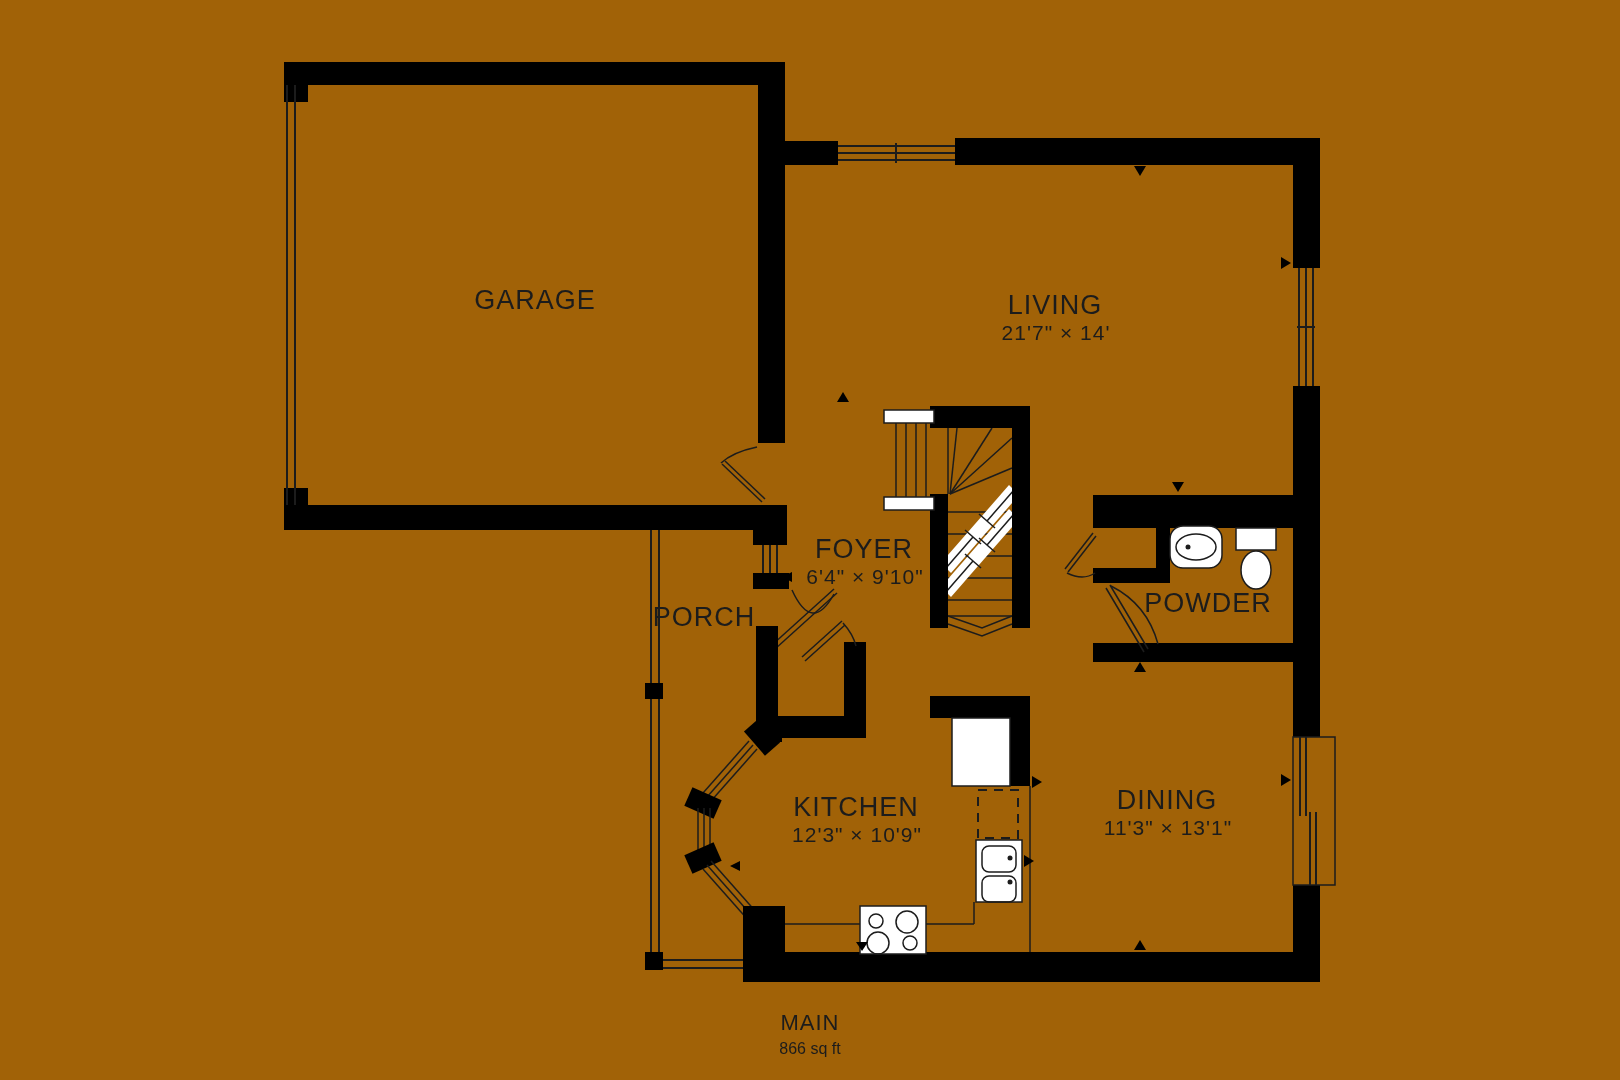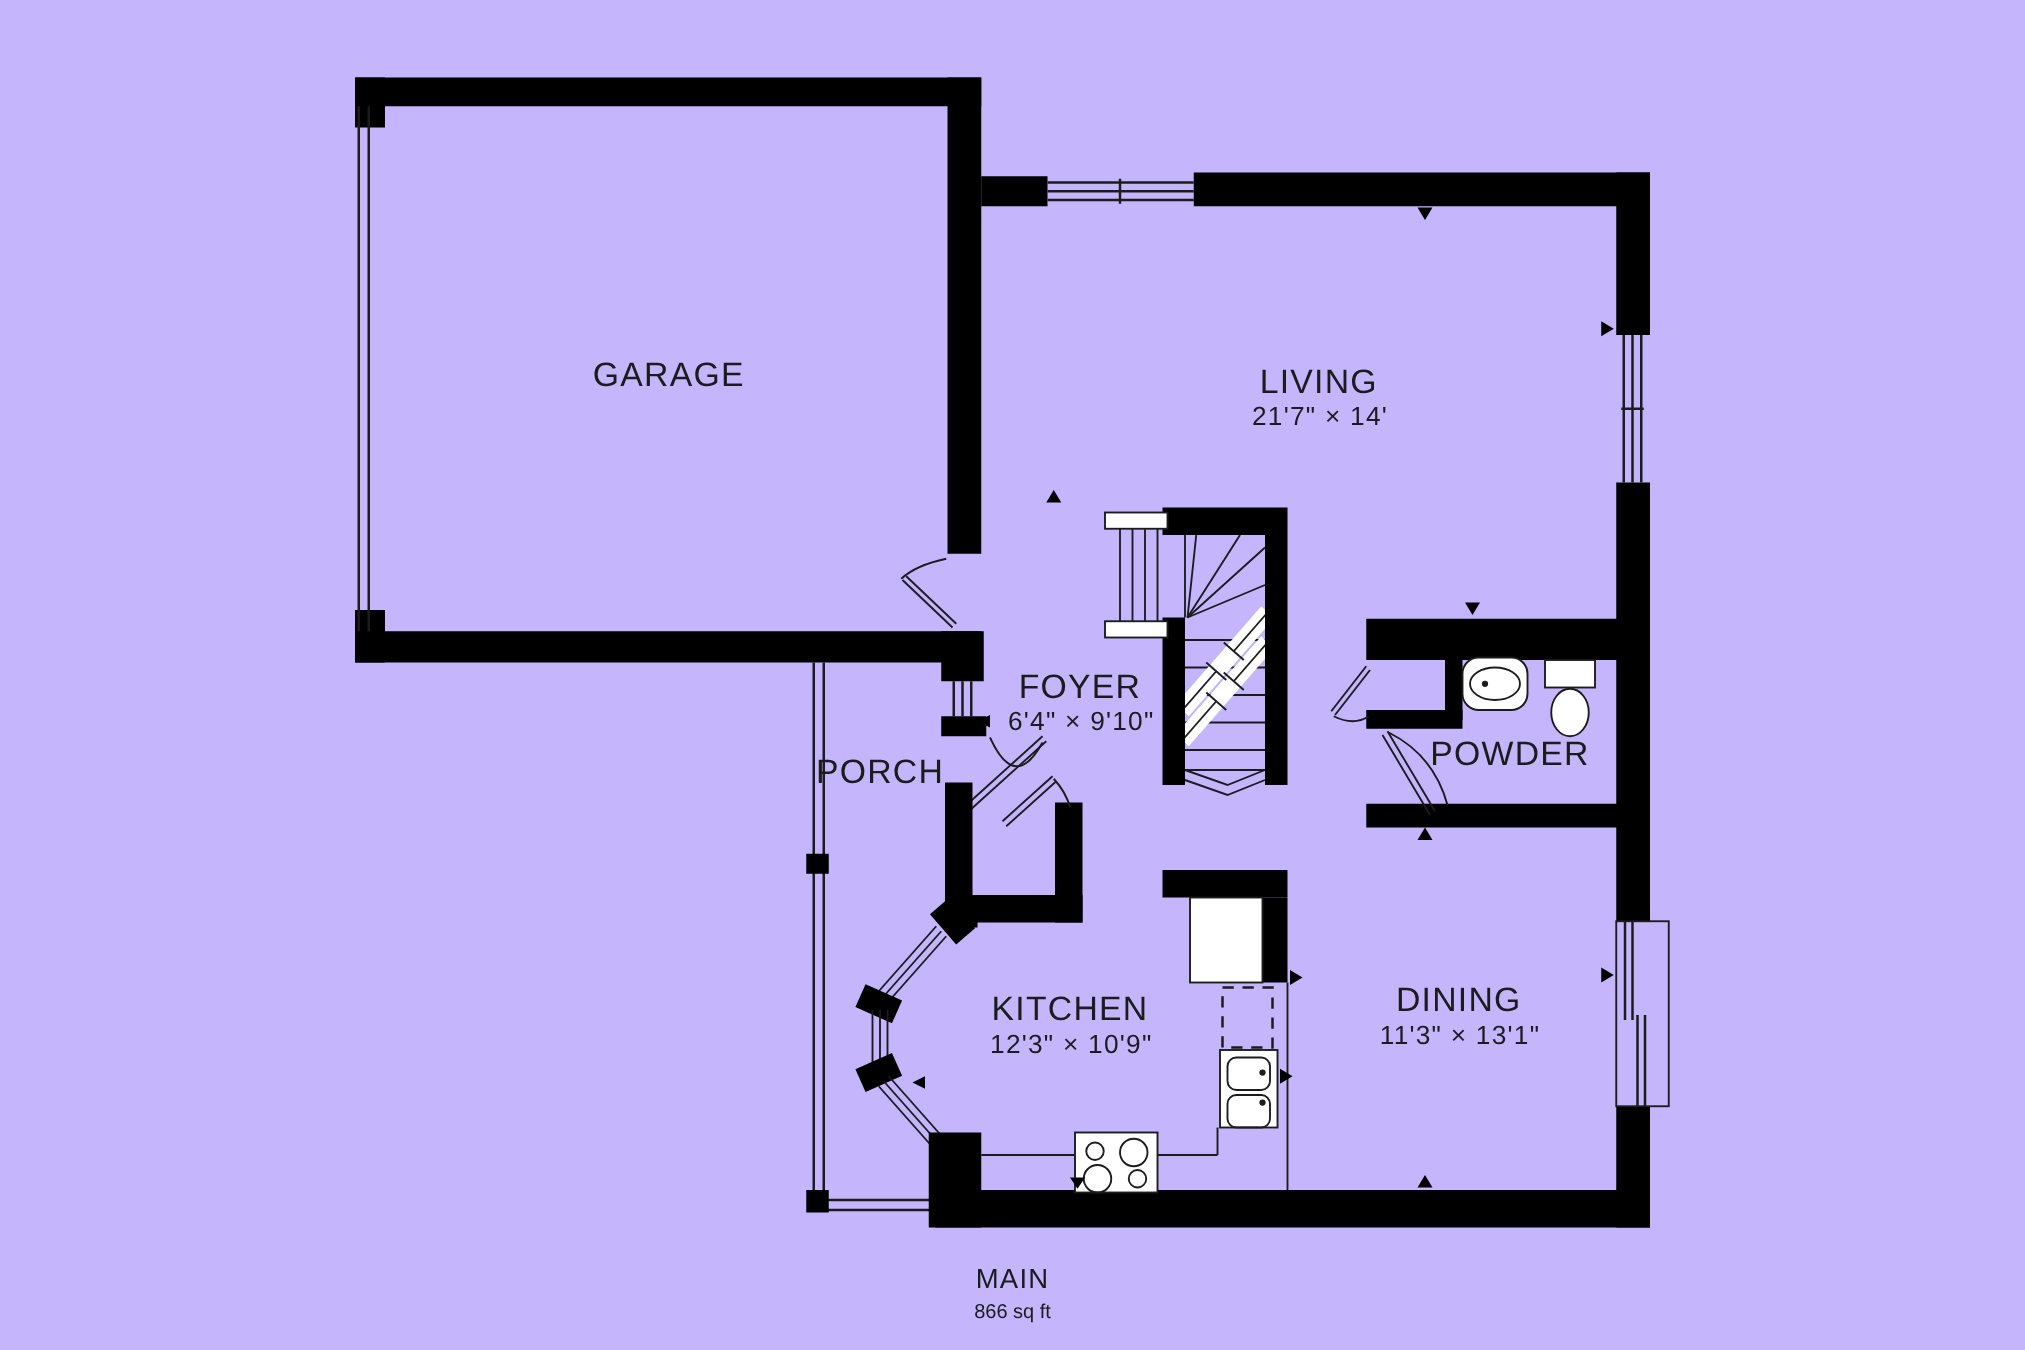--- a/index.html
+++ b/index.html
@@ -1,16 +1,16 @@
 <!DOCTYPE html>
 <html><head>
 <meta charset="utf-8">
 <style>
   html,body{margin:0;padding:0;background:#ffffff;}
-  .stage{width:1620px;height:1080px;position:relative;background:#c4b5fd;text-decoration:underline;}
+  .stage{width:1620px;height:1080px;position:relative;background:#a16207;text-decoration:underline;}
   svg text{font-family:"Liberation Sans", sans-serif;fill:#1c1c1c;}
   .room-label{font-size:27px;letter-spacing:1px;}
   .dim-label{font-size:21px;letter-spacing:1px;}
   .floor-label{font-size:22px;letter-spacing:1px;}
   .area-label{font-size:16px;}
   .wall{fill:#000000;stroke:none;}
   .thin{stroke:#1c1c1c;stroke-width:2;fill:none;}
   .thin15{stroke:#1c1c1c;stroke-width:1.5;fill:none;}
   .whitefill{fill:#ffffff;}
   .dashed{stroke:#1c1c1c;stroke-width:2;fill:none;stroke-dasharray:9 7;}

